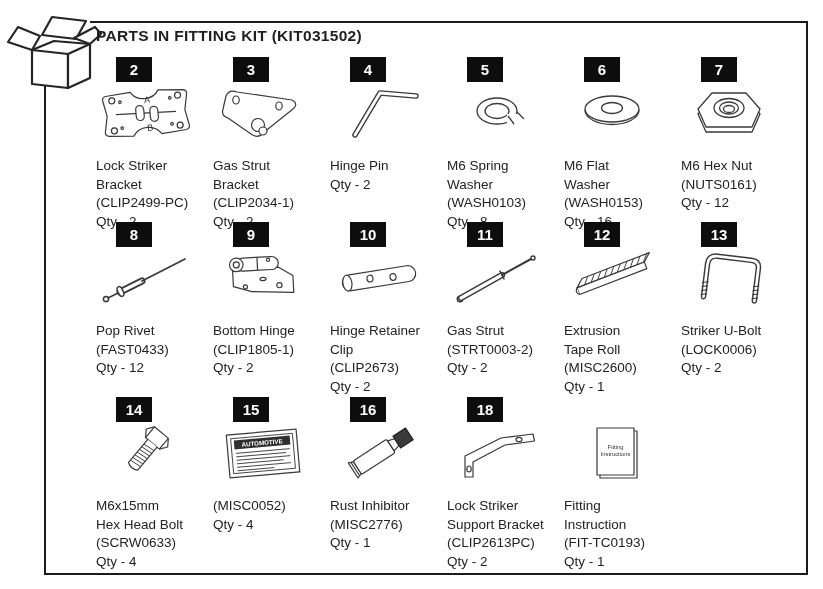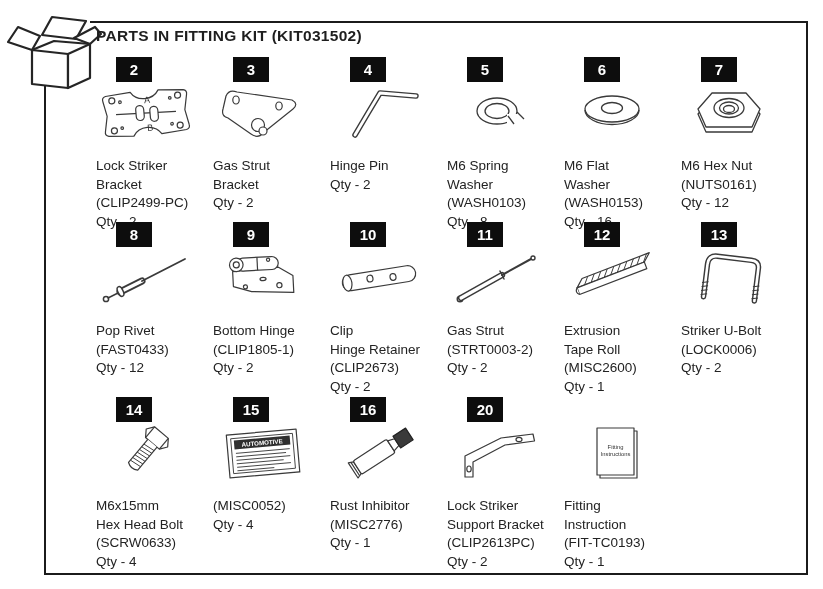--- a/index.html
+++ b/index.html
@@ -80,20 +80,21 @@
             <ellipse cx="23" cy="15" rx="3.2" ry="4"></ellipse>
               <ellipse cx="66" cy="21" rx="3.2" ry="4"></ellipse>
             <circle cx="45" cy="40" r="6.5"></circle>
               <circle cx="50" cy="46" r="4"></circle>
           </g>
         </svg>
       </div>
       <div class="caption">
         <div class="cap-line">Gas Strut</div>
         <div class="cap-line">Bracket</div>
+        <div class="cap-line">(CLIP2034-1)</div>
         <div class="cap-line">Qty - 2</div>
       </div>
     </div>
 
     <div class="cell">
       <div class="badge">4</div>
       <div class="art">
         <svg width="102" height="56" viewBox="0 0 102 56">
           <polyline points="86,11 50,8 38,28 25,50" fill="none" stroke="#3a3a3a" stroke-width="5.5" stroke-linejoin="round" stroke-linecap="round"></polyline>
           <polyline points="86,11 50,8 38,28 25,50" fill="none" stroke="#fff" stroke-width="2.8" stroke-linejoin="round" stroke-linecap="round"></polyline>
@@ -219,22 +220,22 @@
         <svg width="102" height="56" viewBox="0 0 102 56">
           <g transform="rotate(-9 50 28)" stroke="#3a3a3a" fill="#fff" stroke-width="1.2" stroke-linejoin="round">
             <rect x="12" y="20" width="74" height="16" rx="8"></rect>
             <ellipse cx="17" cy="28" rx="4.5" ry="8"></ellipse>
             <ellipse cx="40" cy="27" rx="3" ry="3.4"></ellipse>
             <ellipse cx="63" cy="29" rx="3" ry="3.4"></ellipse>
           </g>
         </svg>
       </div>
       <div class="caption">
+        <div class="cap-line">Hinge Retainer</div>
         <div class="cap-line">Clip</div>
-        <div class="cap-line">Hinge Retainer</div>
         <div class="cap-line">(CLIP2673)</div>
         <div class="cap-line">Qty - 2</div>
       </div>
     </div>
 
     <div class="cell">
       <div class="badge">11</div>
       <div class="art">
         <svg width="102" height="56" viewBox="0 0 102 56">
           <g stroke="#3a3a3a" fill="#fff" stroke-width="1.4" stroke-linecap="round">
@@ -350,21 +351,21 @@
       </div>
       <div class="caption">
         <div class="cap-line">Rust Inhibitor</div>
         <div class="cap-line"></div>
         <div class="cap-line">(MISC2776)</div>
         <div class="cap-line">Qty - 1</div>
       </div>
     </div>
 
     <div class="cell">
-      <div class="badge">20</div>
+      <div class="badge">18</div>
       <div class="art">
         <svg width="102" height="56" viewBox="0 0 102 56">
           <g stroke="#3a3a3a" fill="#fff" stroke-width="1.2" stroke-linejoin="round">
             <path d="M18,52 L18,31 L54,13 L86,9 L87.5,16 L58,20 L26,37 L26,52 Z"></path>
             <ellipse cx="22" cy="44" rx="2.2" ry="3"></ellipse>
             <ellipse cx="72" cy="14.5" rx="3" ry="2.2"></ellipse>
           </g>
         </svg>
       </div>
       <div class="caption">

